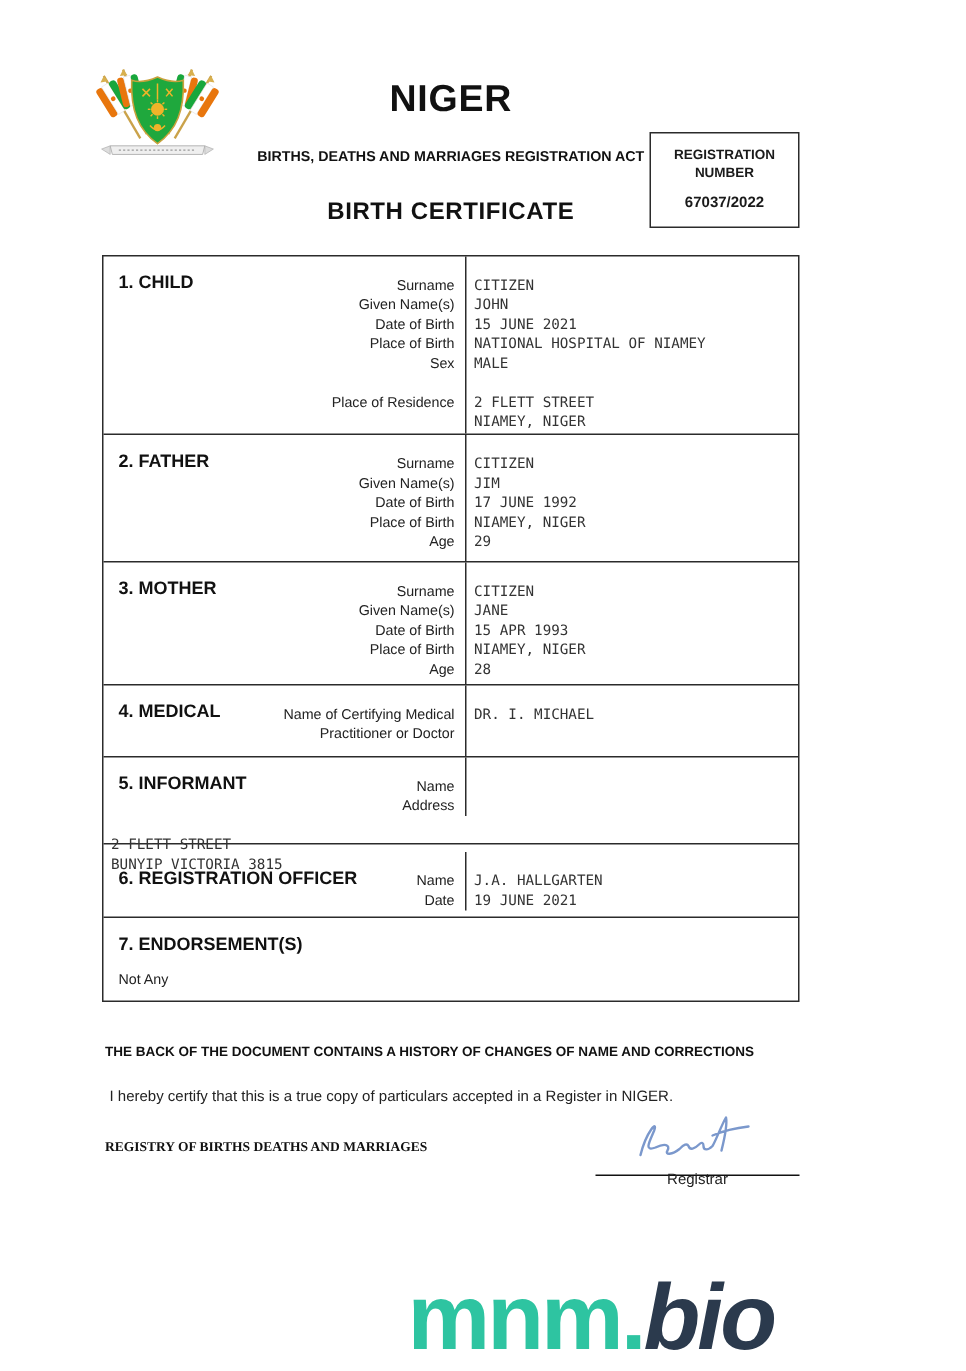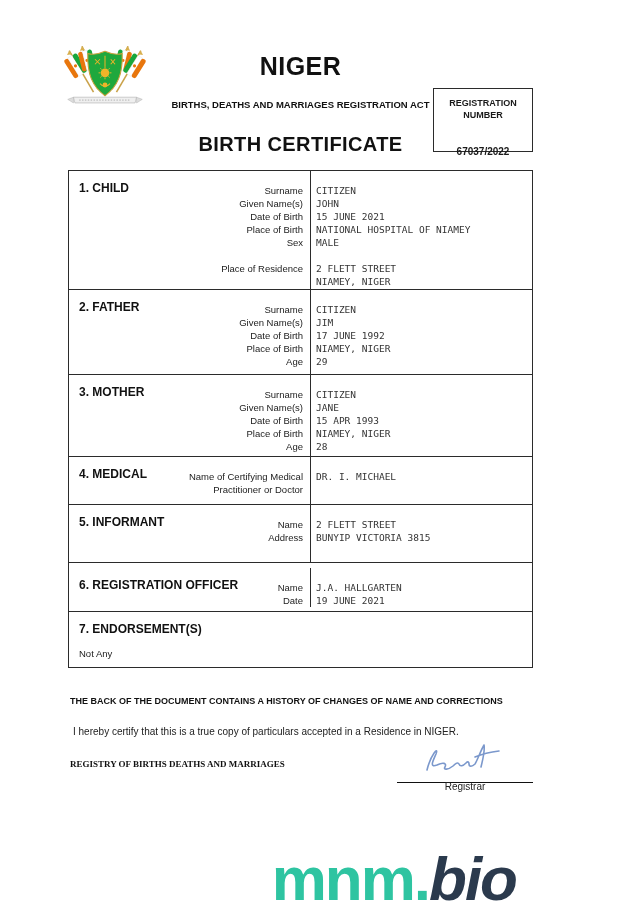--- a/index.html
+++ b/index.html
@@ -7,32 +7,32 @@
     position:relative;width:540px;height:914px;background:#ffffff;
     font-family:"Liberation Sans",sans-serif;color:#1a1a1a;overflow:hidden;
   }
   
   .coat{position:absolute;left:62px;top:42px;width:86px;height:66px;}
   .country-title{position:absolute;left:68px;top:52px;width:465px;text-align:center;
     font-size:25px;font-weight:bold;letter-spacing:.5px;color:#111;}
   .act-title{position:absolute;left:68px;top:99px;width:465px;text-align:center;
     font-size:9.5px;font-weight:bold;color:#111;}
   .doc-title{position:absolute;left:68px;top:133px;width:465px;text-align:center;
-    font-size:20px;font-weight:bold;letter-spacing:.4px;color:#111;}
+    font-size:16px;font-weight:bold;letter-spacing:.4px;color:#111;}
   .reg-box{position:absolute;left:433px;top:88px;width:100px;height:64px;
     border:1px solid #2b2b2b;box-sizing:border-box;text-align:center;padding-top:8px;}
   .reg-label{font-size:9px;font-weight:bold;line-height:12px;}
-  .reg-number{font-size:10px;font-weight:bold;margin-top:25px;}
+  .reg-number{font-size:10px;font-weight:bold;margin-top:9px;}
   
   .cert-table{position:absolute;left:68px;top:170px;width:465px;
     border:1px solid #2b2b2b;box-sizing:border-box;}
   .row{display:flex;border-bottom:1px solid #2b2b2b;box-sizing:border-box;}
   .row:last-child{border-bottom:none;}
   .r1{height:119px;} .r2{height:85px;} .r3{height:82px;} .r4{height:48px;}
-  .r5{height:58px;} .r6{height:49px;align-items:center;} .r7{height:55px;}
+  .r5{height:58px;flex-direction:column;} .r6{height:49px;align-items:center;} .r7{height:55px;}
   .cell-left{position:relative;width:242px;border-right:1px solid #2b2b2b;
     box-sizing:border-box;padding-top:13px;}
   .sec-title{position:absolute;left:10px;top:10px;font-size:12px;font-weight:bold;color:#111;}
   .labels{text-align:right;padding-right:7px;font-size:9.5px;line-height:13px;color:#222;}
   .label{white-space:pre-line;}
   .gap{height:13px;}
   .cell-right{flex:1;padding:13px 4px 0 5px;
     font-family:"DejaVu Sans Mono","Liberation Mono",monospace;
     font-size:9.5px;line-height:13px;color:#333;}
   .value{white-space:pre-line;}
@@ -246,21 +246,21 @@
     </div>
 
     <div class="row r7 row-full">
       <div class="sec-title">7. ENDORSEMENT(S)</div>
       <div class="endorse-note">Not Any</div>
     </div>
 
   </div>
 
   <div class="back-note">THE BACK OF THE DOCUMENT CONTAINS A HISTORY OF CHANGES OF NAME AND CORRECTIONS</div>
-  <div class="certify">I hereby certify that this is a true copy of particulars accepted in a Residence in NIGER.</div>
+  <div class="certify">I hereby certify that this is a true copy of particulars accepted in a Register in NIGER.</div>
   <div class="registry">REGISTRY OF BIRTHS DEATHS AND MARRIAGES</div>
 
   <div class="sig-block">
     <svg width="136" height="36" viewBox="0 0 136 36" aria-hidden="true">
       <path d="M30 28 C34 12 42 4 39 12 C36 19 32 26 40 23 C46 20 50 21 48 25 C46 28 51 28 56 24 C59 21 61 20 62 22 C63 25 66 24 69 21 C71 19 72 20 72 22 C72 25 75 25 78 22 C80 19 84 8 87 3 C88 8 86 17 84 25 M78 15 C85 12 93 10 102 9" stroke="#7B98CC" stroke-width="1.6" fill="none" stroke-linecap="round" stroke-linejoin="round"></path>
     </svg>
   </div>
   <div class="sig-caption">Registrar</div>
 
   <div class="logo">

